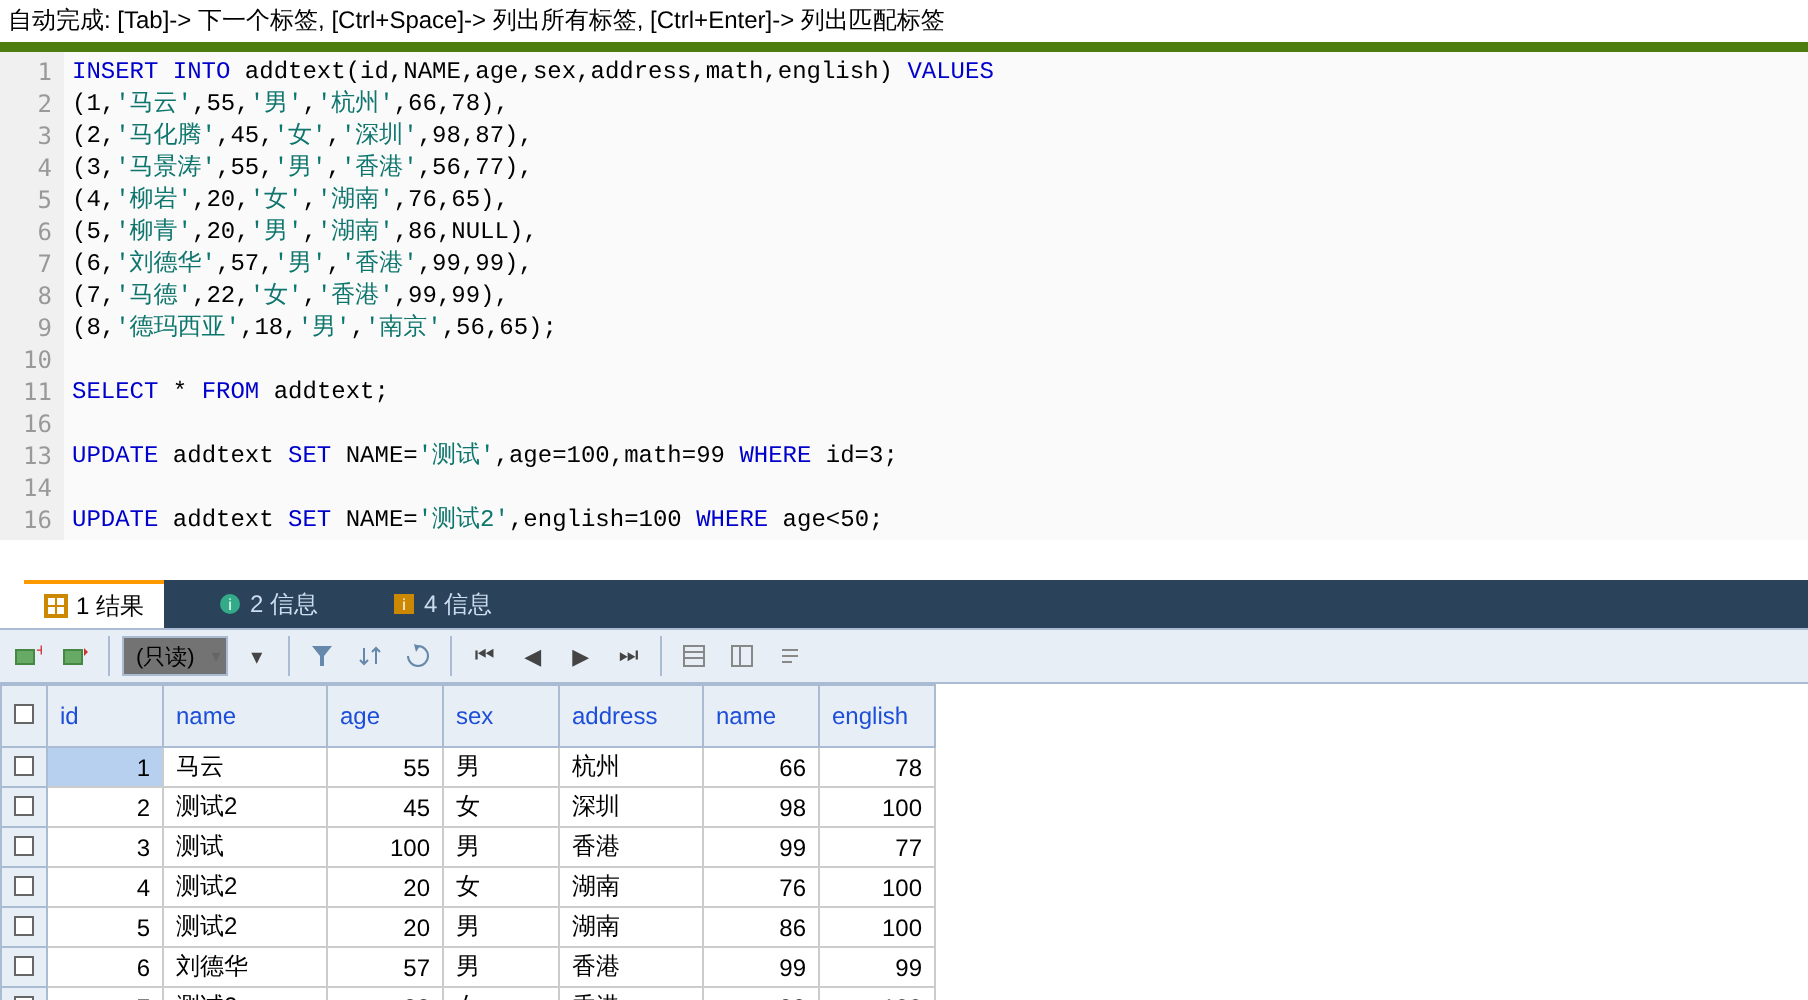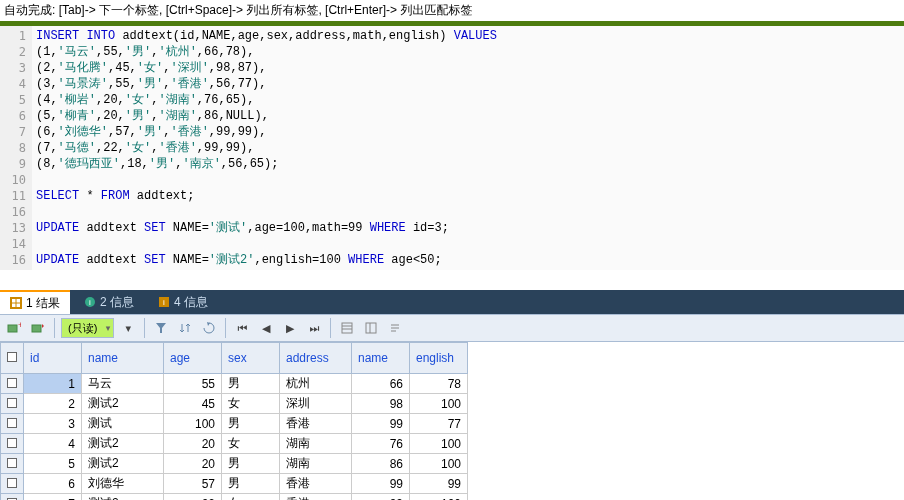--- a/index.html
+++ b/index.html
@@ -6,28 +6,28 @@
   body { font-family: "Microsoft YaHei", "SimSun", sans-serif; font-size: 12px; background: #fff; color: #000; }
   .autocomplete-bar { padding: 2px 4px; font-size: 12px; background: #fff; border-bottom: 5px solid #4d7c0f; }
   .editor { display: flex; background: #fafafa; }
   .gutter { width: 32px; background: #f0f0f0; text-align: right; padding: 2px 6px 2px 2px; color: #999; font-family: Consolas, monospace; font-size: 12px; line-height: 16px; }
   .gutter div { height: 16px; }
   .code { flex: 1; padding: 2px 4px; font-family: Consolas, "Courier New", monospace; font-size: 12px; line-height: 16px; white-space: pre; }
   .code-line { height: 16px; }
   .kw { color: #0000cc; }
   .str { color: #0f766e; }
   .ident { color: #000; }
-  .tabs { display: flex; align-items: center; background: #2a425a; height: 24px; gap: 4px; }
+  .tabs { display: flex; align-items: center; background: #2a425a; height: 24px; gap: 17px; margin-left: 12px; }
   .tab { display: flex; align-items: center; padding: 0 10px; height: 24px; color: #cde; font-size: 12px; cursor: pointer; gap: 4px; }
   .tab.active { background: #fff; color: #000; border-top: 2px solid #f90; height: 24px; }
   .tab .ticon { width: 12px; height: 12px; display: inline-block; }
   .toolbar { display: flex; align-items: center; background: #e8eef6; height: 28px; border-top: 1px solid #a9bcd4; border-bottom: 1px solid #a9bcd4; padding: 0 4px; gap: 4px; }
   .tbtn { width: 20px; height: 20px; display: inline-flex; align-items: center; justify-content: center; border: 1px solid transparent; cursor: pointer; font-size: 11px; color: #444; }
   .tsep { width: 1px; height: 20px; background: #a9bcd4; margin: 0 2px; }
-  .readonly { display: inline-flex; align-items: center; height: 20px; border: 1px solid #a9bcd4; background: #bef264; padding: 0 16px 0 6px; font-size: 11px; position: relative; cursor: pointer; }
+  .readonly { display: inline-flex; align-items: center; height: 20px; border: 1px solid #a9bcd4; background: #737373; padding: 0 16px 0 6px; font-size: 11px; position: relative; cursor: pointer; }
   .readonly::after { content: "▾"; position: absolute; right: 3px; font-size: 9px; color: #666; }
   .grid-wrap { background: #fff; }
   table.grid { border-collapse: collapse; font-size: 12px; }
   table.grid th { background: #e8eef6; border: 1px solid #a9bcd4; padding: 8px 6px; text-align: left; font-weight: normal; color: #1d4ed8; height: 18px; }
   table.grid td { border: 1px solid #ccc; padding: 1px 6px; height: 18px; }
   table.grid .rowhdr { width: 16px; background: #e8eef6; border: 1px solid #a9bcd4; text-align: center; }
   table.grid .rowhdr .chk { width: 10px; height: 10px; border: 1px solid #666; display: inline-block; background: #fff; }
   table.grid .numcell { text-align: right; }
   table.grid tr.sel td.idcell { background: #b8d0f0; }
   .col-id { width: 58px; }

